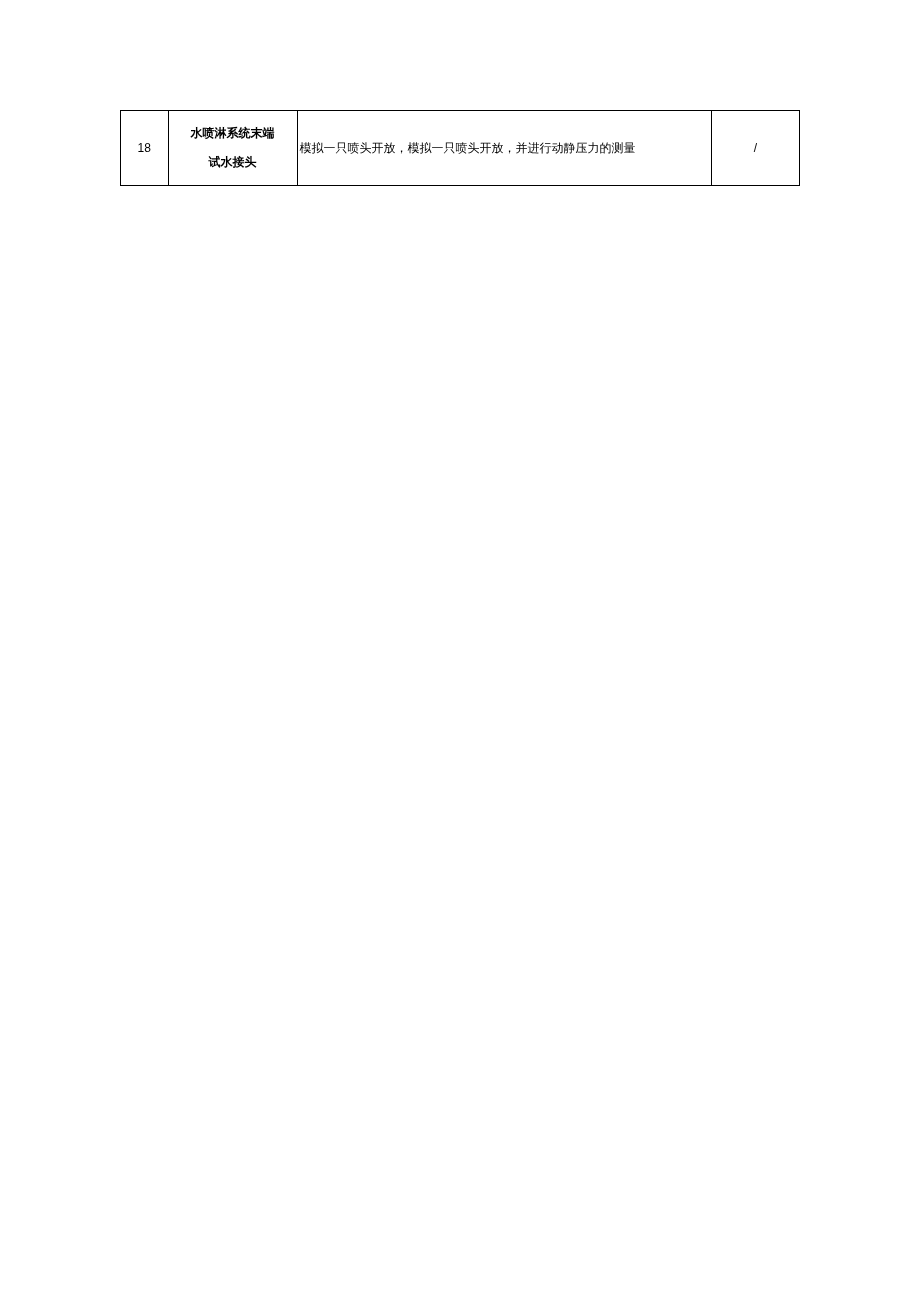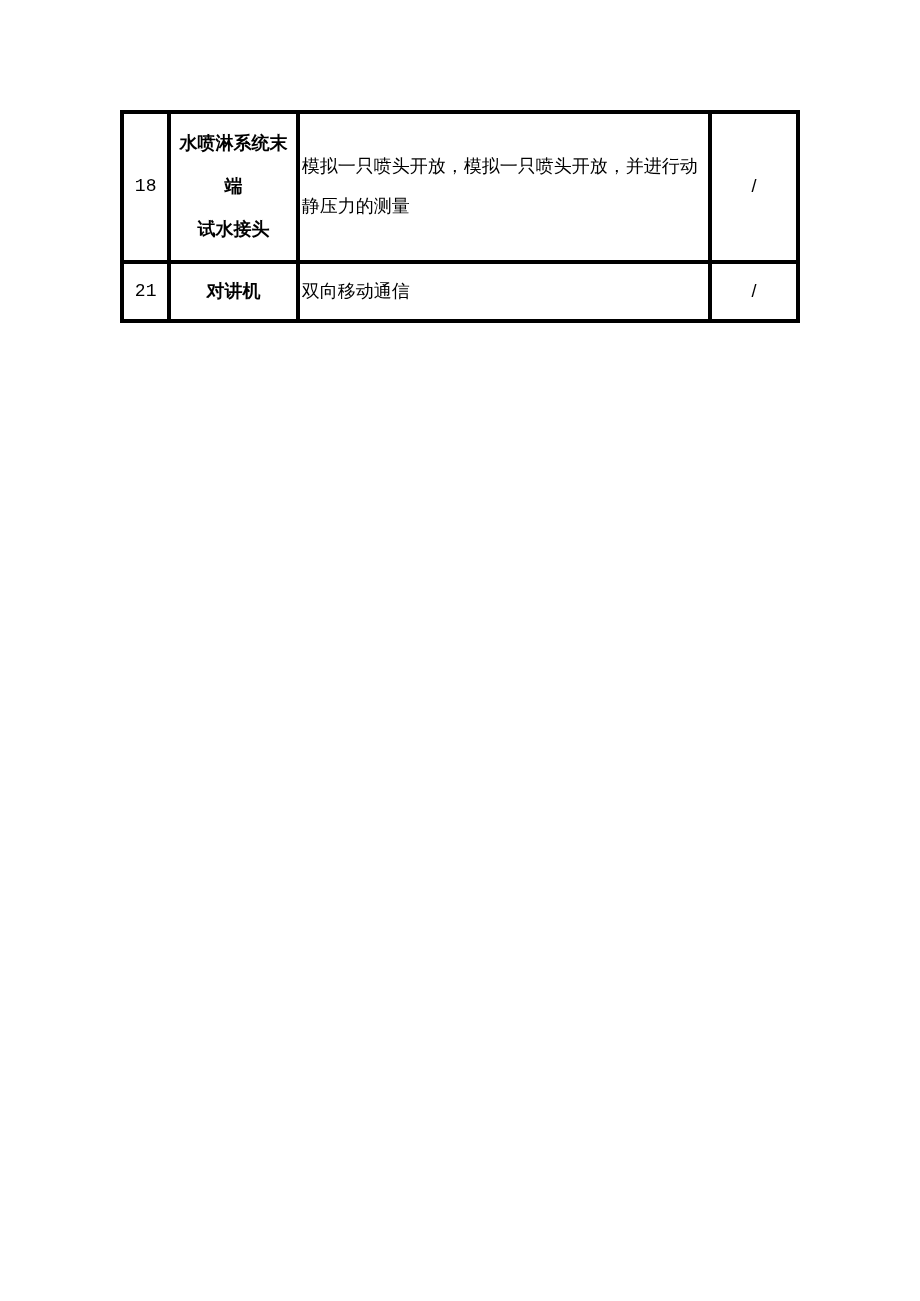--- a/index.html
+++ b/index.html
@@ -11,31 +11,31 @@
       background: #ffffff;
       font-family: "SimSun", "Microsoft YaHei", Arial, sans-serif;
       padding: 110px 120px;
     }
     table {
       border-collapse: collapse;
       width: 100%;
       table-layout: fixed;
     }
     td {
-      border: 4px solid #000000;
+      border: 1px solid #000000;
       padding: 8px 4px;
-      font-size: 18px;
+      font-size: 12px;
       color: #000000;
       line-height: 2.2;
       vertical-align: middle;
     }
     .col-num {
       width: 7%;
       text-align: center;
-      font-family: Liberation Mono, monospace;
+      font-family: Liberation Sans, sans-serif;
     }
     .col-name {
       width: 19%;
       text-align: center;
       font-weight: bold;
     }
     .col-desc {
       width: 61%;
       text-align: left;
       padding-left: 2px;
@@ -54,20 +54,14 @@
 <body>
 
 <table>
   <tbody>
     <tr>
       <td class="col-num">18</td>
       <td class="col-name name-multi">水喷淋系统末端<br>试水接头</td>
       <td class="col-desc">模拟一只喷头开放，模拟一只喷头开放，并进行动静压力的测量</td>
       <td class="col-spec">/</td>
     </tr>
-    <tr>
-      <td class="col-num">21</td>
-      <td class="col-name">对讲机</td>
-      <td class="col-desc">双向移动通信</td>
-      <td class="col-spec">/</td>
-    </tr>
   </tbody>
 </table>
 
 </body></html>

